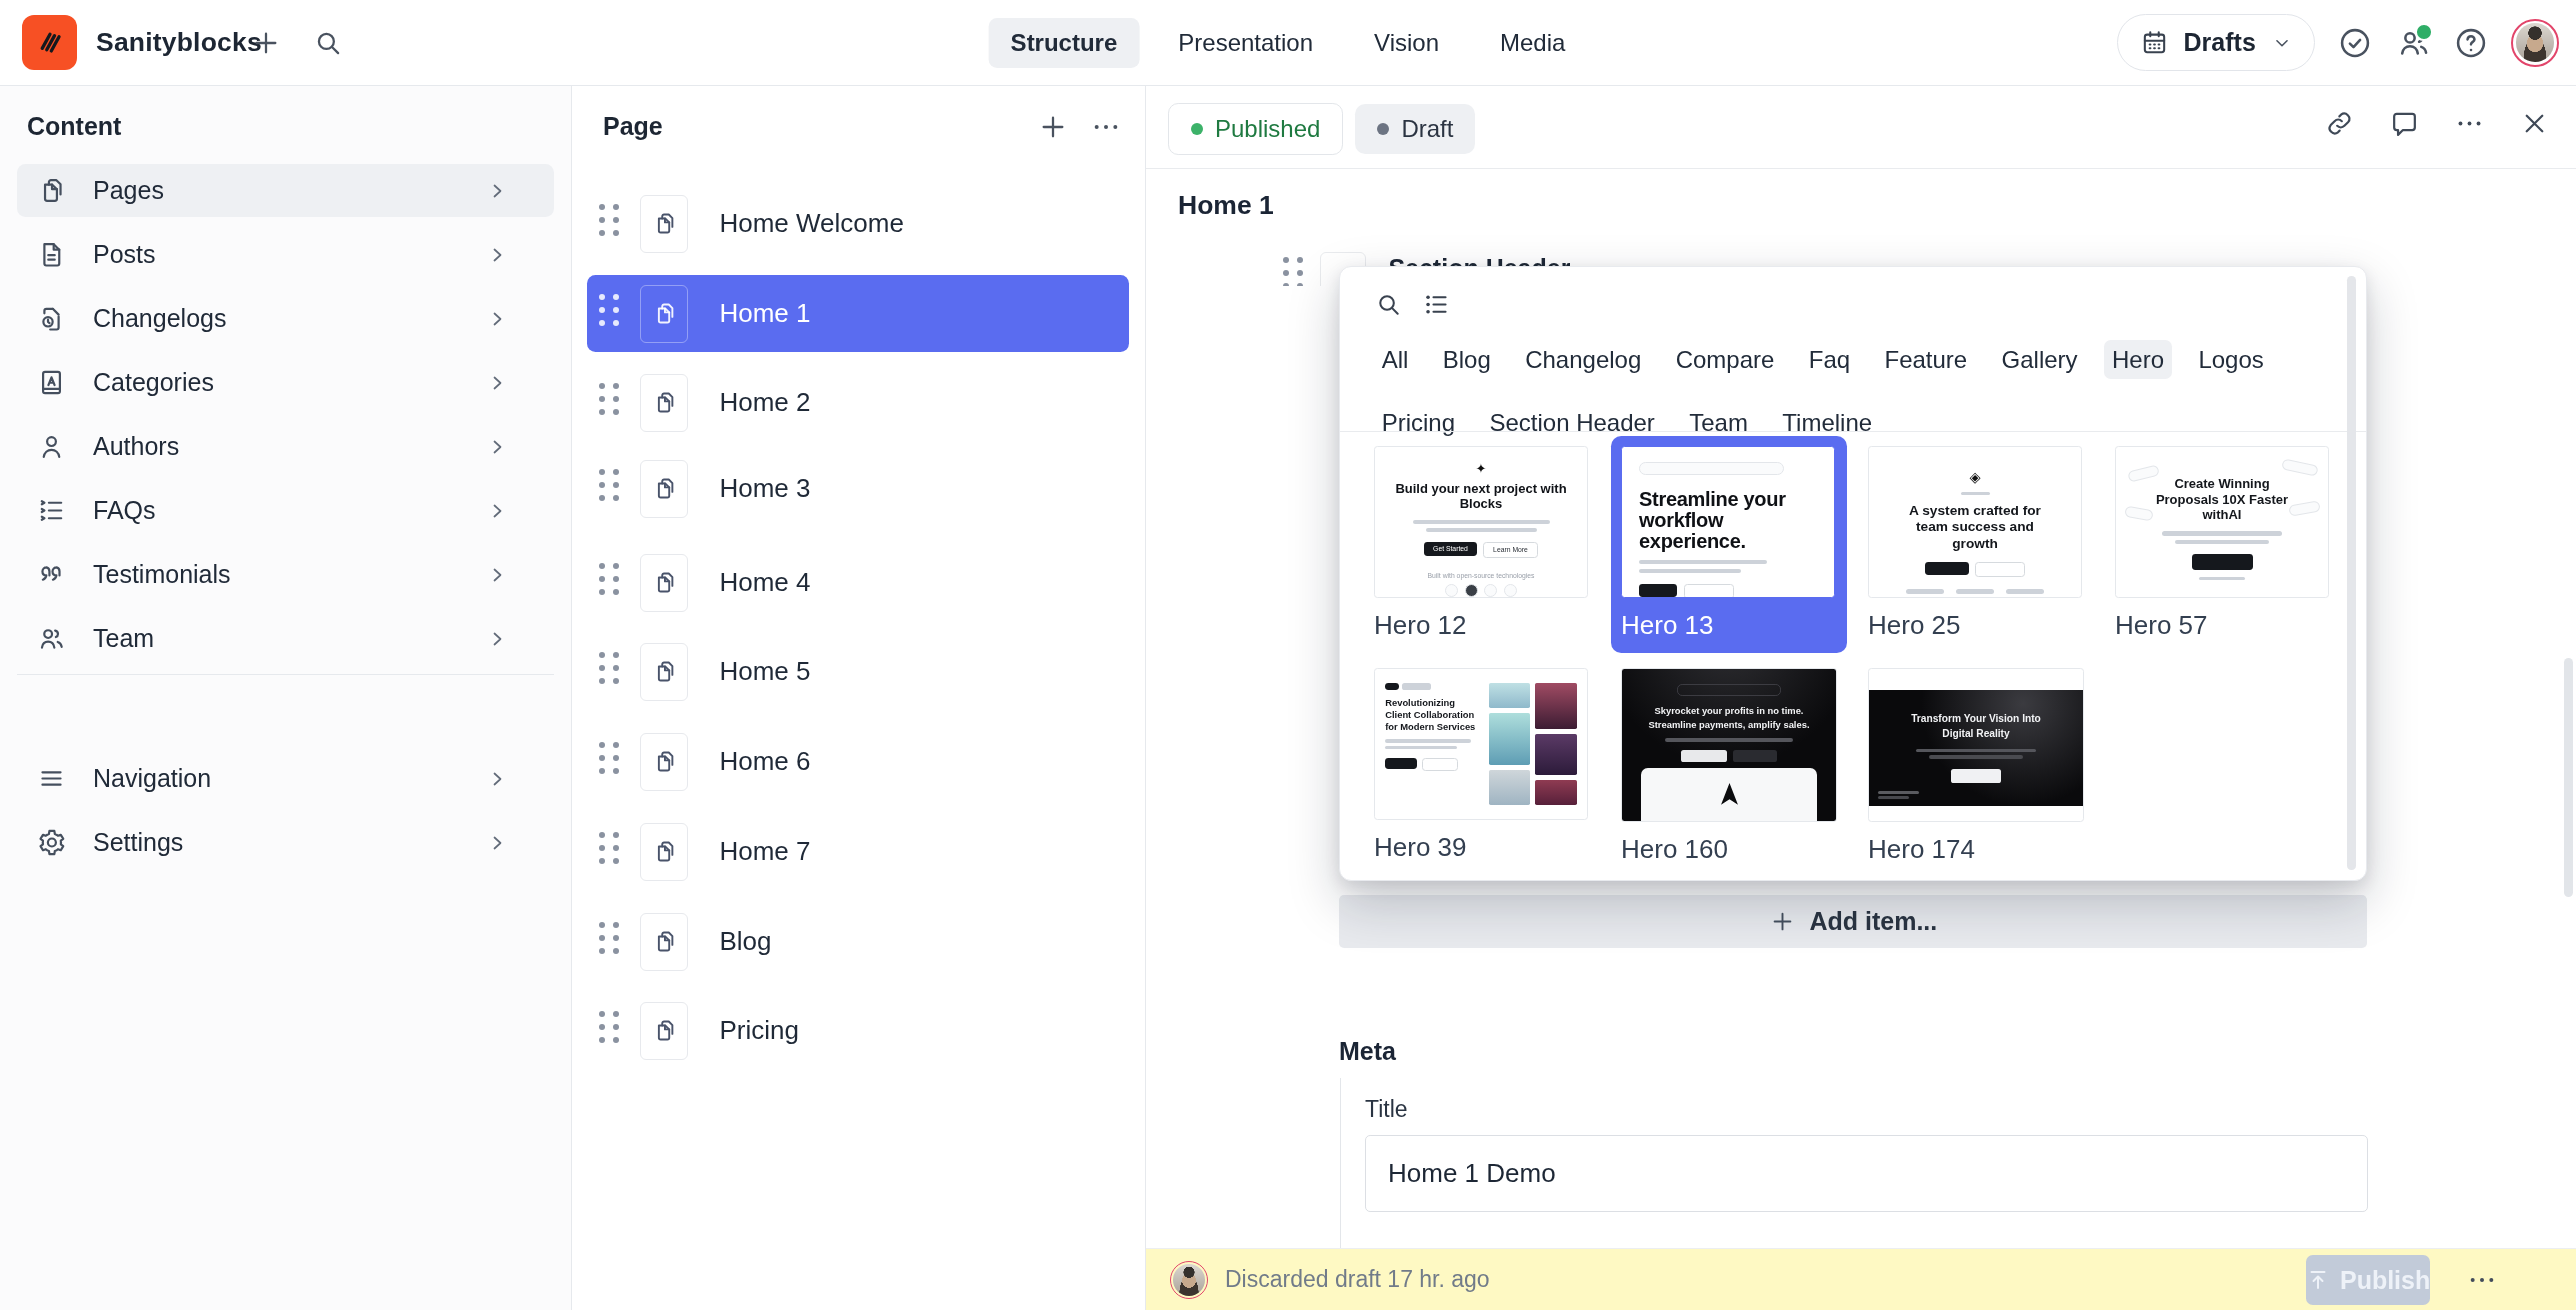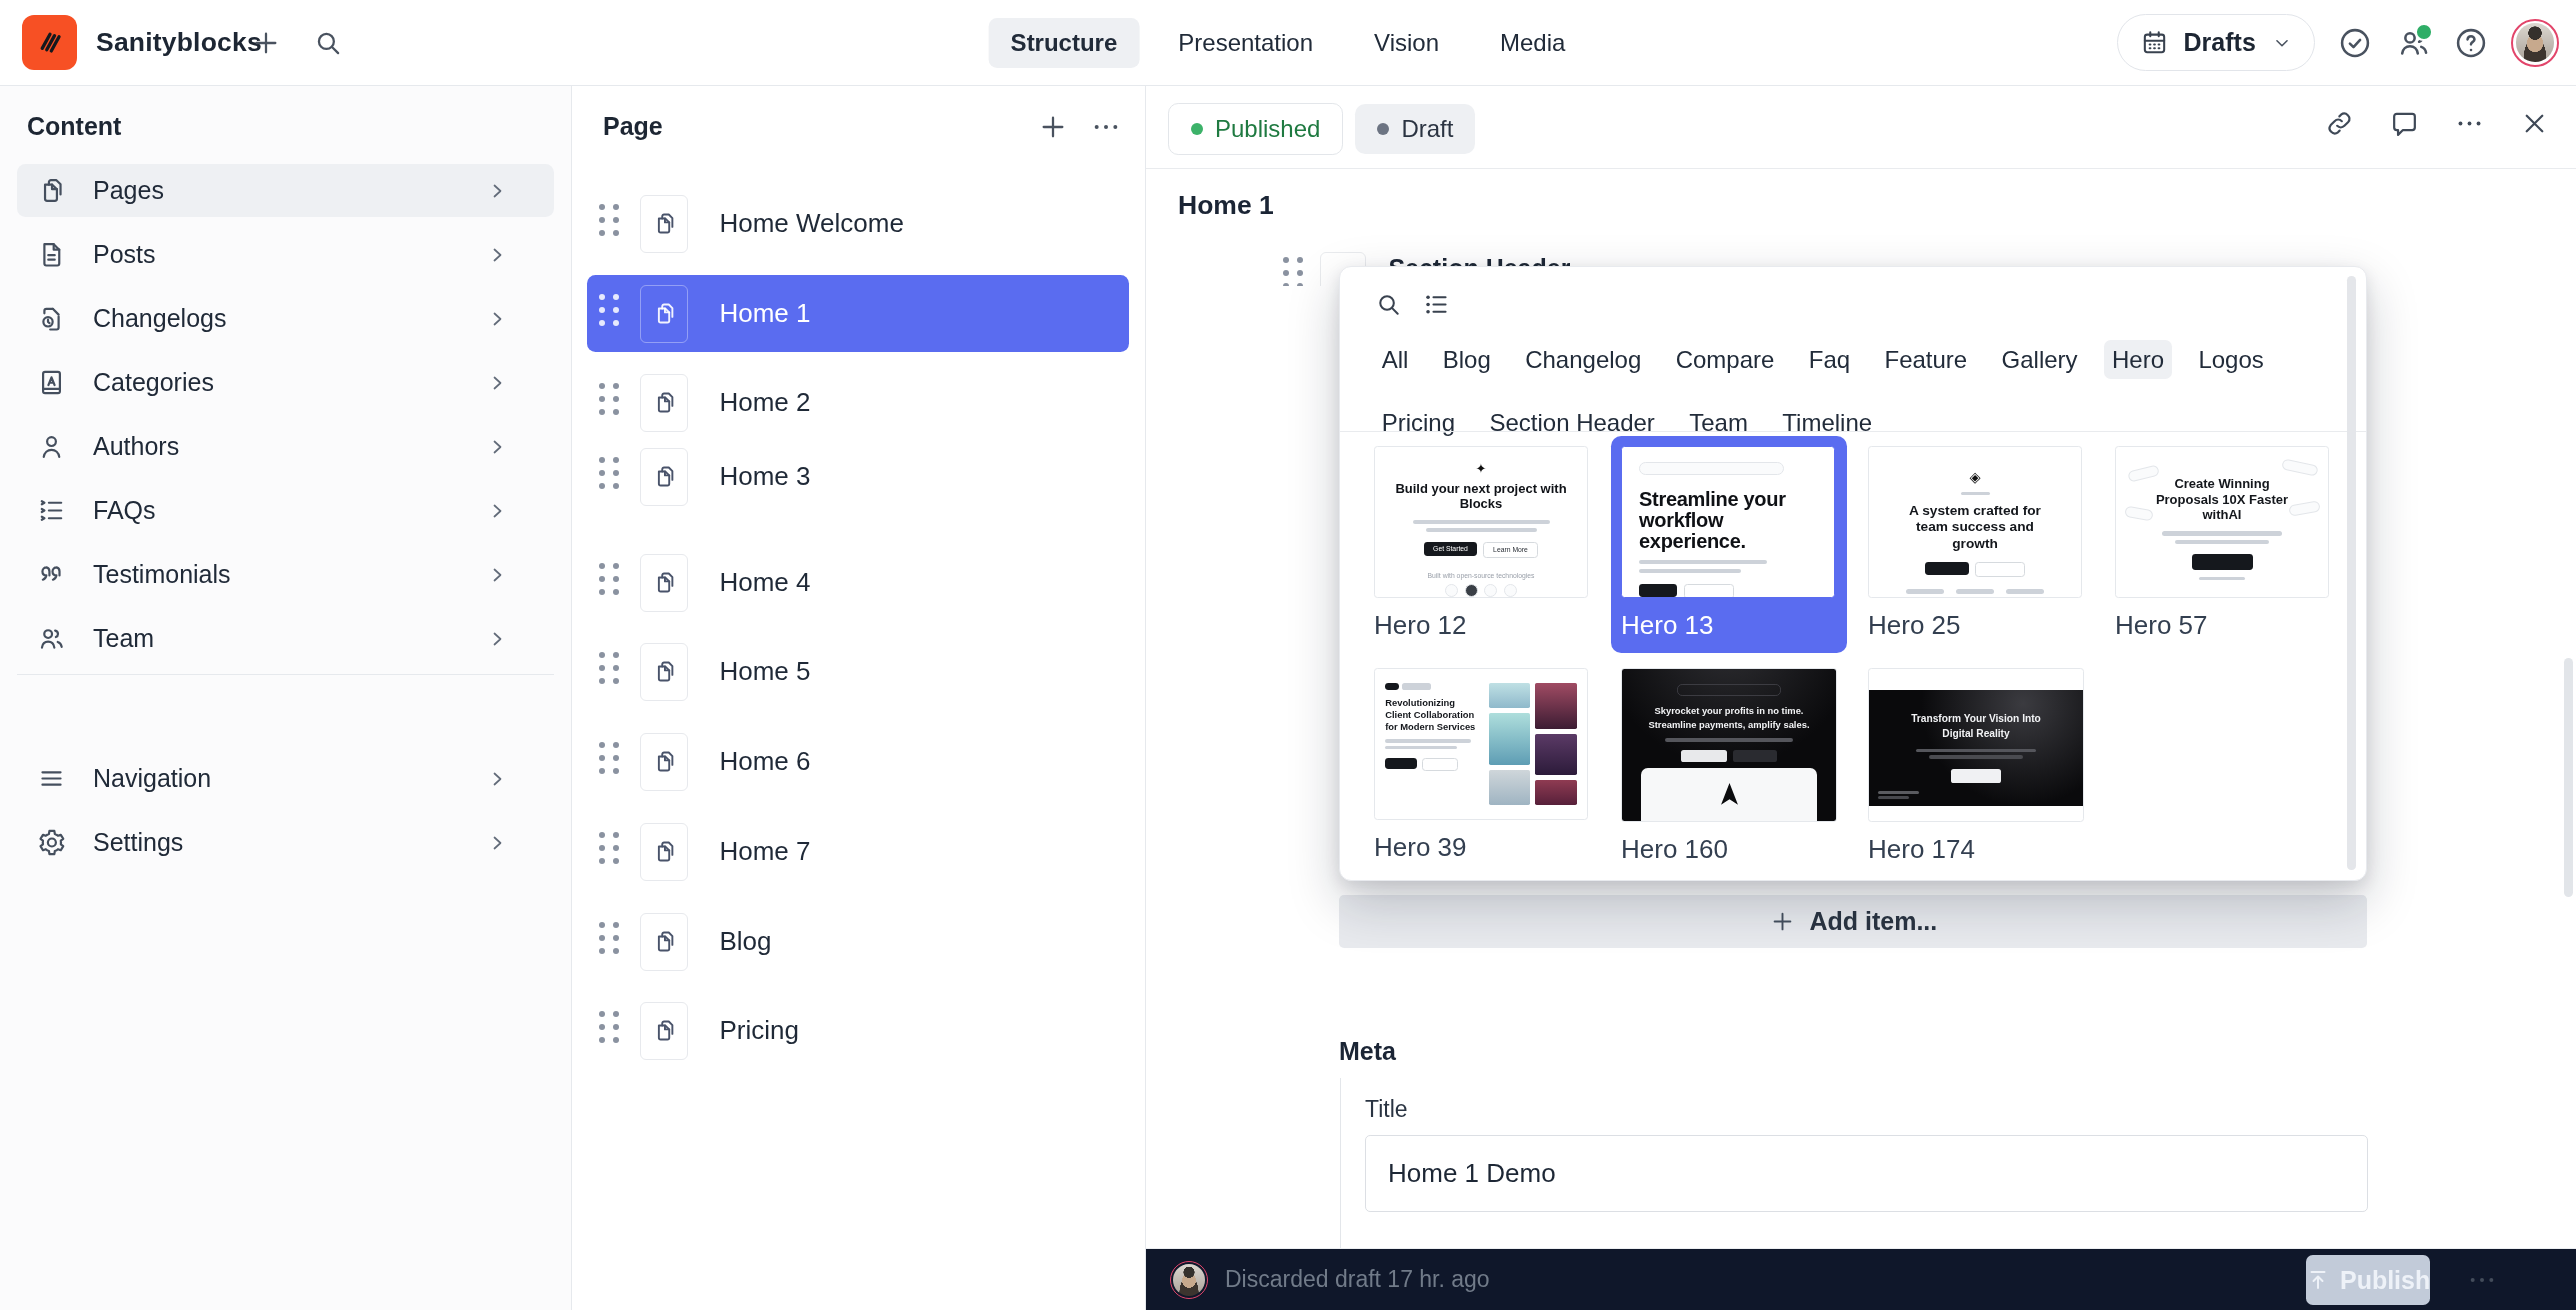--- a/index.html
+++ b/index.html
@@ -112,21 +112,21 @@
   
   #add-item{position:absolute;left:193px;top:809px;width:1028px;height:53px;background:#e8eaee;border-radius:5.1px;display:flex;align-items:center;justify-content:center;gap:13.7px;color:#2a3442;}
   #add-item .i{width:27px;height:27px;color:#454f5e;}
   #add-item .lbl{font-size:25px;font-weight:600;}
   #meta-label{position:absolute;left:193px;top:951px;font-size:25px;font-weight:600;color:#1b2535;}
   #meta-fieldset{position:absolute;left:194px;top:992px;width:0.9px;height:170px;background:#e3e6ea;}
   #meta-title-label{position:absolute;left:219px;top:1010px;font-size:23px;font-weight:500;color:#2a3442;}
   #meta-input{position:absolute;left:219px;top:1049px;width:1003px;height:77px;border:0.9px solid #dcdfe4;border-radius:5.1px;box-sizing:border-box;padding:0 22px;font-family:"Liberation Sans",sans-serif;font-size:26px;color:#1d2735;background:#fff;outline:none;}
 
   
-  #editor-footer{position:absolute;left:0;right:0;top:1162px;height:61px;background:#0f172a;border-top:0.9px solid #eceef1;}
+  #editor-footer{position:absolute;left:0;right:0;top:1162px;height:61px;background:#fef9c3;border-top:0.9px solid #eceef1;}
   #avatar-footer{position:absolute;left:24px;top:12px;width:38px;height:38px;border-radius:50%;border:1.7px solid #e2456a;padding:1.7px;box-sizing:border-box;}
   #footer-status{position:absolute;left:79px;top:17px;font-size:23px;color:#717b89;}
   #publish-btn{position:absolute;right:146px;top:6px;width:124px;height:50px;background:#c2cbd9;border-radius:6.8px;display:flex;align-items:center;justify-content:center;gap:10.2px;color:#eef2f8;font-size:25px;font-weight:600;}
   #publish-btn .i{width:24px;height:24px;}
   #footer-menu{position:absolute;right:77px;top:13.7px;width:34px;height:34px;color:#434c5a;}
 
   
   #win-scroll{position:absolute;right:2.6px;top:658px;width:9.4px;height:239px;border-radius:5.1px;background:#e2e5e9;z-index:30;}
 </style>
 </head>
@@ -425,21 +425,21 @@
           <span class="i">
             <svg width="27" height="27" viewBox="0 0 24 24">
               <path d="M7 7.5h5.6L16.2 11v7.4a1.6 1.6 0 0 1-1.6 1.6H8.6A1.6 1.6 0 0 1 7 18.4v-10.9z"></path>
               <path d="M12.4 7.5V11h3.8"></path>
               <path d="M10 7.5V5.6A1.6 1.6 0 0 1 11.6 4h4.2L19 7.2V15"></path>
             </svg>
           </span>
         </span>
       <span class="lbl">Home 2</span>
     </div>
-    <div class="page-row" style="top:352px;">
+    <div class="page-row" style="top:364px;">
       <span class="dots">
           <b></b>
           <b></b>
           <b></b>
           <b></b>
           <b></b>
           <b></b>
         </span>
       <span class="docbox">
           <span class="i">

